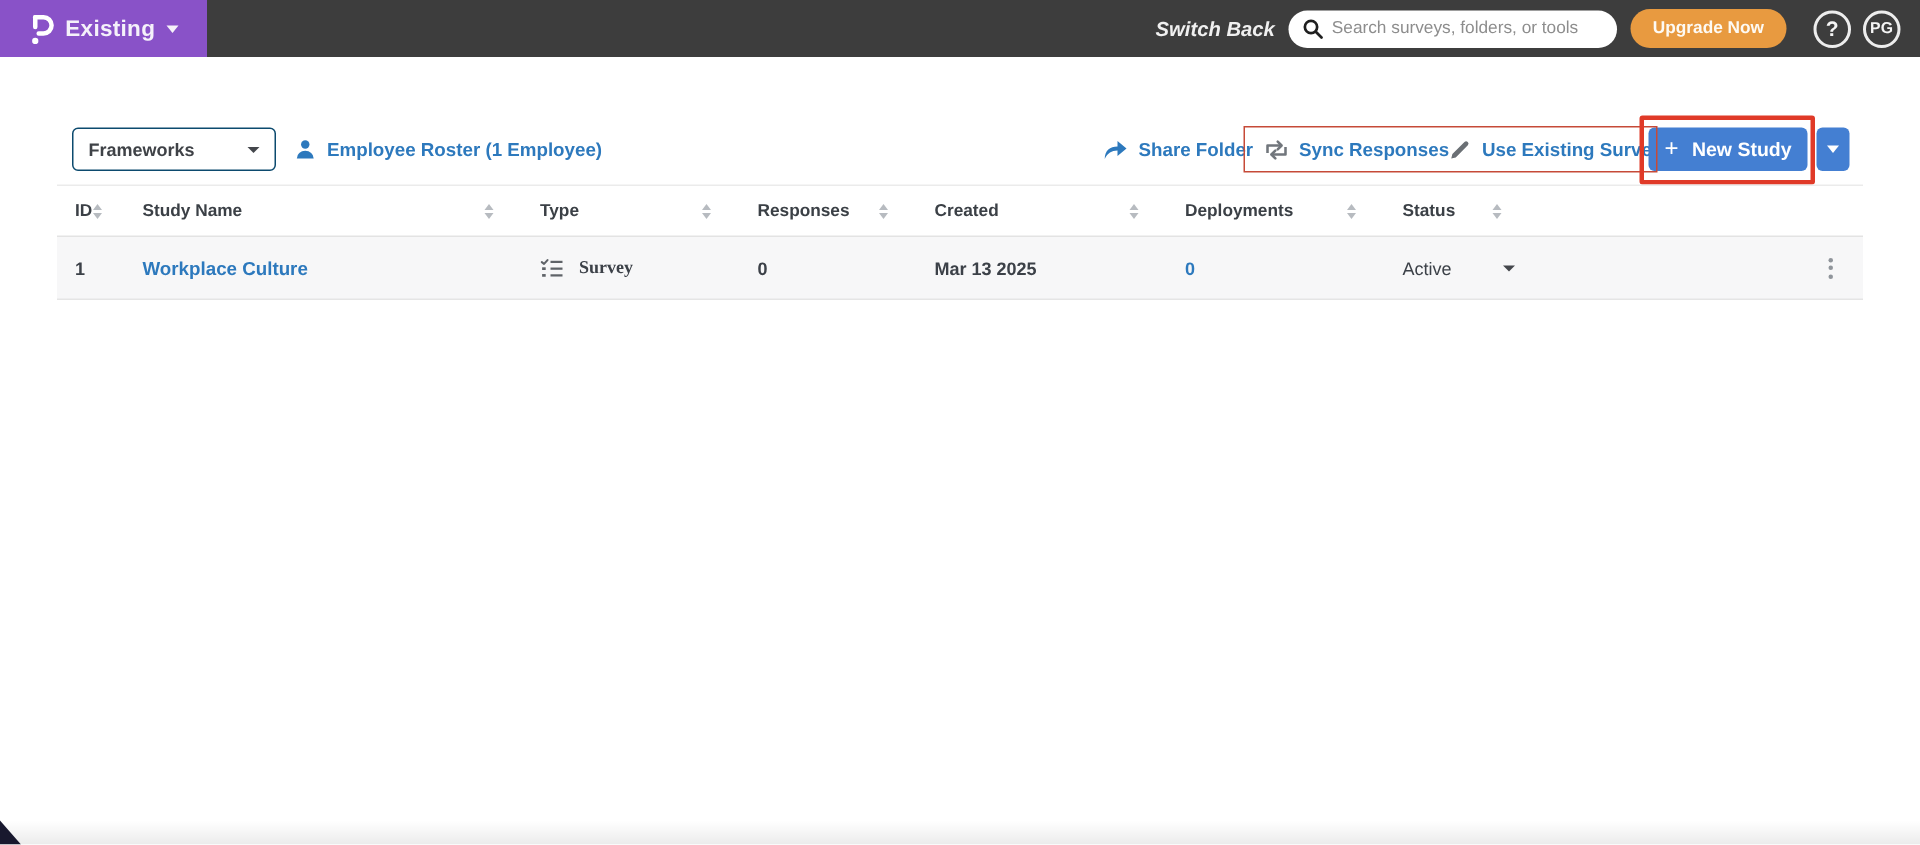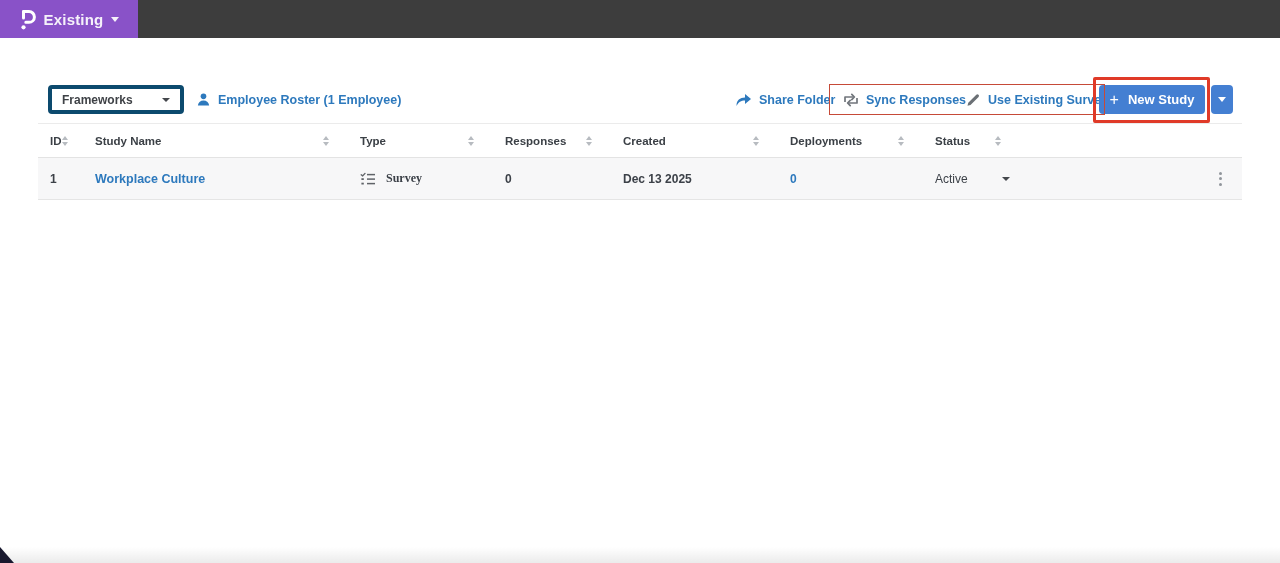--- a/index.html
+++ b/index.html
@@ -30,21 +30,21 @@
     font-family:"Liberation Sans",sans-serif; cursor:pointer;}
   .circle-btn{width:25px; height:25px; border-radius:50%; border:2px solid #ededed;
     color:#f5f5f5; font-weight:700; display:flex; align-items:center; justify-content:center;
     background:transparent; cursor:pointer; margin-left:8px; font-family:"Liberation Sans",sans-serif;}
   .help-btn{font-size:14px;}
   .avatar-btn{font-size:10.5px; letter-spacing:.2px;}
 
   
   .toolbar{position:absolute; top:85px; left:0; width:1280px; height:29px;}
   .toolbar > *{position:absolute; top:0; height:29px; display:flex; align-items:center;}
-  .frameworks-select{left:48px; width:136px; background:#fff; border:4px solid #0c4a6e;
+  .frameworks-select{left:48px; width:136px; background:#fff; border:1px solid #0c4a6e;
     border-radius:4px; padding:0 10px; justify-content:space-between; cursor:pointer;}
   .frameworks-select .sel-label{font-size:12px; font-weight:600; color:#3f4247;}
   .dark-caret{width:0; height:0; border-left:4px solid transparent; border-right:4px solid transparent;
     border-top:4.5px solid #44474c; display:inline-block;}
   .tool-link{gap:7px; cursor:pointer; text-decoration:none;}
   .tool-link .lbl{font-size:12.5px; font-weight:700; color:var(--link-blue);}
   .roster-link{left:196px;}
   .share-link{left:735px;}
   .sync-link{left:843px;}
   .use-existing-link{left:966px;}
@@ -103,20 +103,35 @@
       <svg class="icon-svg" width="17" height="23" viewBox="0 0 17 23">
         <path d="M4.5 3.5 h5.5 a5.4 5.4 0 0 1 0 10.8 h-3.2" fill="none" stroke="#ffffff" stroke-width="3" stroke-linecap="round"></path>
         <path d="M4.5 3.5 v6.5" fill="none" stroke="#ffffff" stroke-width="3" stroke-linecap="round"></path>
         <circle cx="4.5" cy="19.3" r="2.1" fill="#ffffff"></circle>
       </svg>
     </span>
     <span class="product-name">Existing</span>
     <span class="caret"></span>
   </div>
 
+  <div class="topbar-right">
+    <span class="switch-back">Switch Back</span>
+    <div class="search-pill">
+      <span>
+        <svg class="icon-svg" width="14" height="14" viewBox="0 0 14 14">
+          <circle cx="6" cy="6" r="4.1" fill="none" stroke="#1f1f1f" stroke-width="1.8"></circle>
+          <line x1="9.2" y1="9.2" x2="13" y2="13" stroke="#1f1f1f" stroke-width="1.8" stroke-linecap="round"></line>
+        </svg>
+      </span>
+      <input type="text" placeholder="Search surveys, folders, or tools" style="">
+    </div>
+    <button class="upgrade-btn">Upgrade Now</button>
+    <button class="circle-btn help-btn">?</button>
+    <button class="circle-btn avatar-btn">PG</button>
+  </div>
 </div>
 
 <div class="toolbar">
 
   <div class="frameworks-select">
     <span class="sel-label">Frameworks</span>
     <span class="dark-caret"></span>
   </div>
 
   <a class="tool-link roster-link">
@@ -239,21 +254,21 @@
           <line x1="7" y1="2.6" x2="15" y2="2.6" stroke="#5f6368" stroke-width="1.5"></line>
           <rect x="1.4" y="6.2" width="2.4" height="1.8" fill="#5f6368"></rect>
           <line x1="7" y1="7.1" x2="15" y2="7.1" stroke="#5f6368" stroke-width="1.5"></line>
           <rect x="1.4" y="10.7" width="2.4" height="1.8" fill="#5f6368"></rect>
           <line x1="7" y1="11.6" x2="15" y2="11.6" stroke="#5f6368" stroke-width="1.5"></line>
         </svg>
       </span>
       <span class="bold" style="font-weight:700;font-family:Liberation Serif, serif;">Survey</span>
     </div>
     <div class="cell c3 bold">0</div>
-    <div class="cell c4 bold">Dec 13 2025</div>
+    <div class="cell c4 bold">Mar 13 2025</div>
     <div class="cell c5">
       <span class="deploy-val">0</span>
     </div>
     <div class="cell c6 status-cell">
       <span>Active</span>
       <span class="dark-caret"></span>
     </div>
     <div class="cell c7 actions-cell">
       <span class="kebab">
           <i></i>

